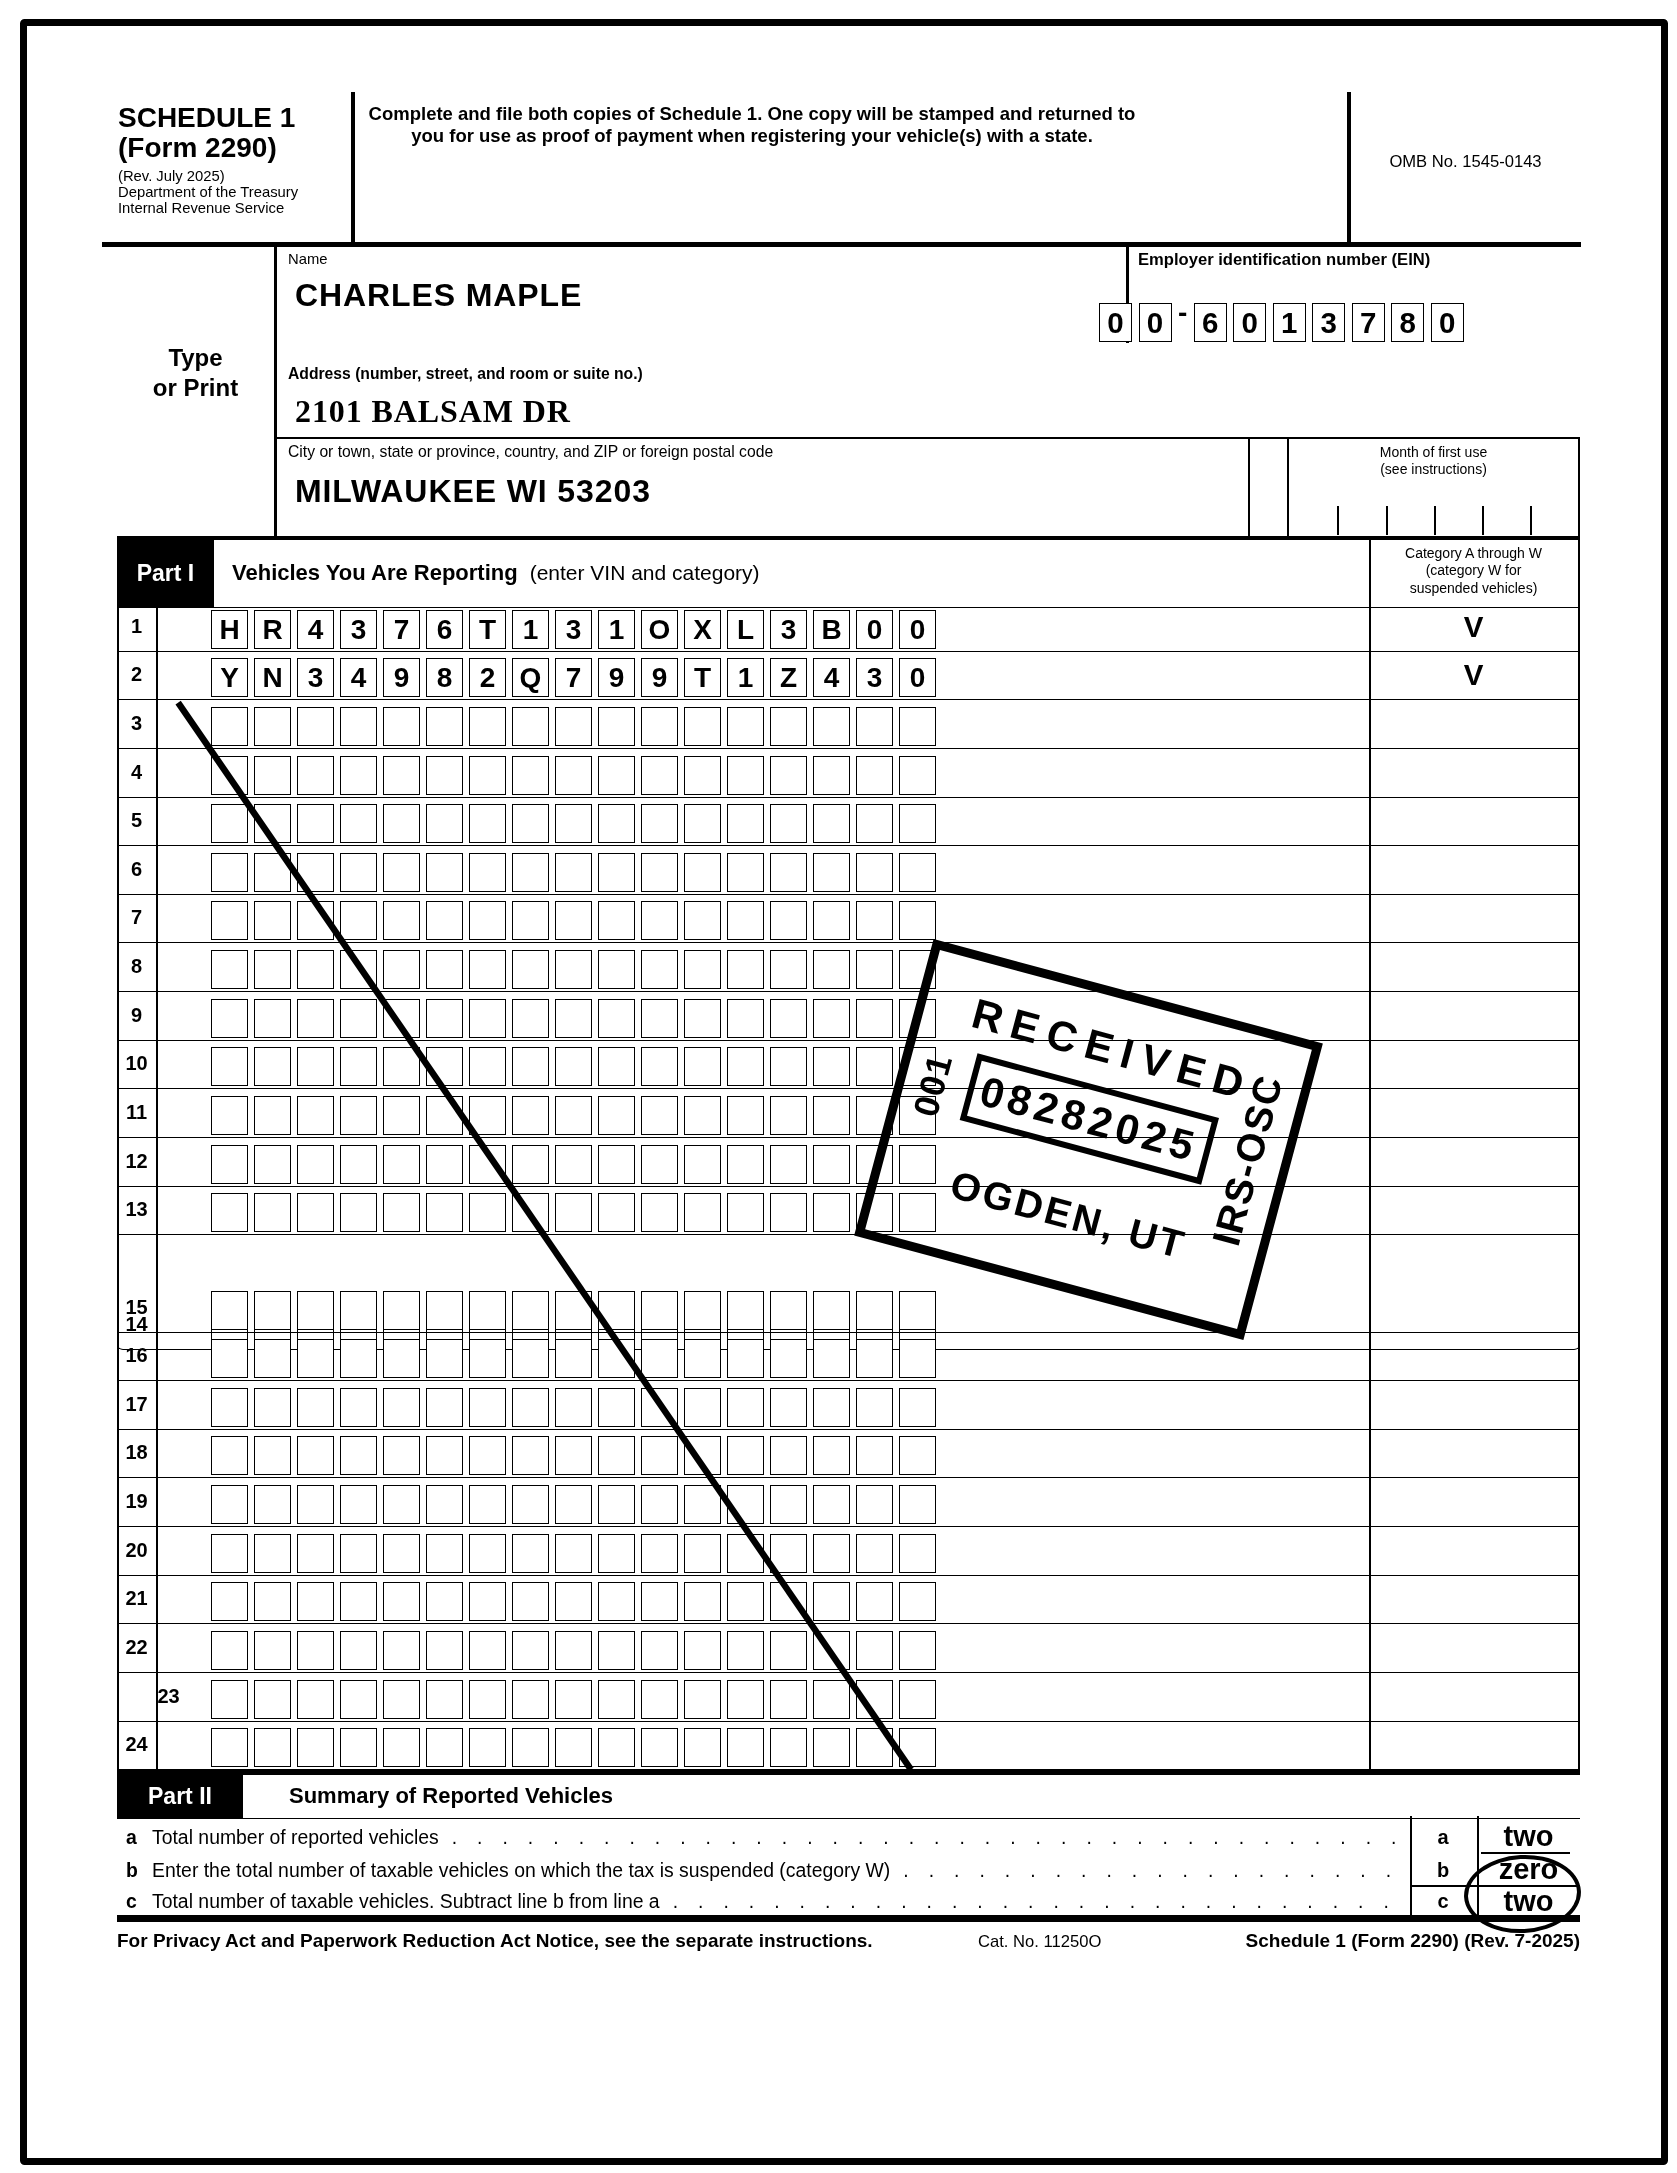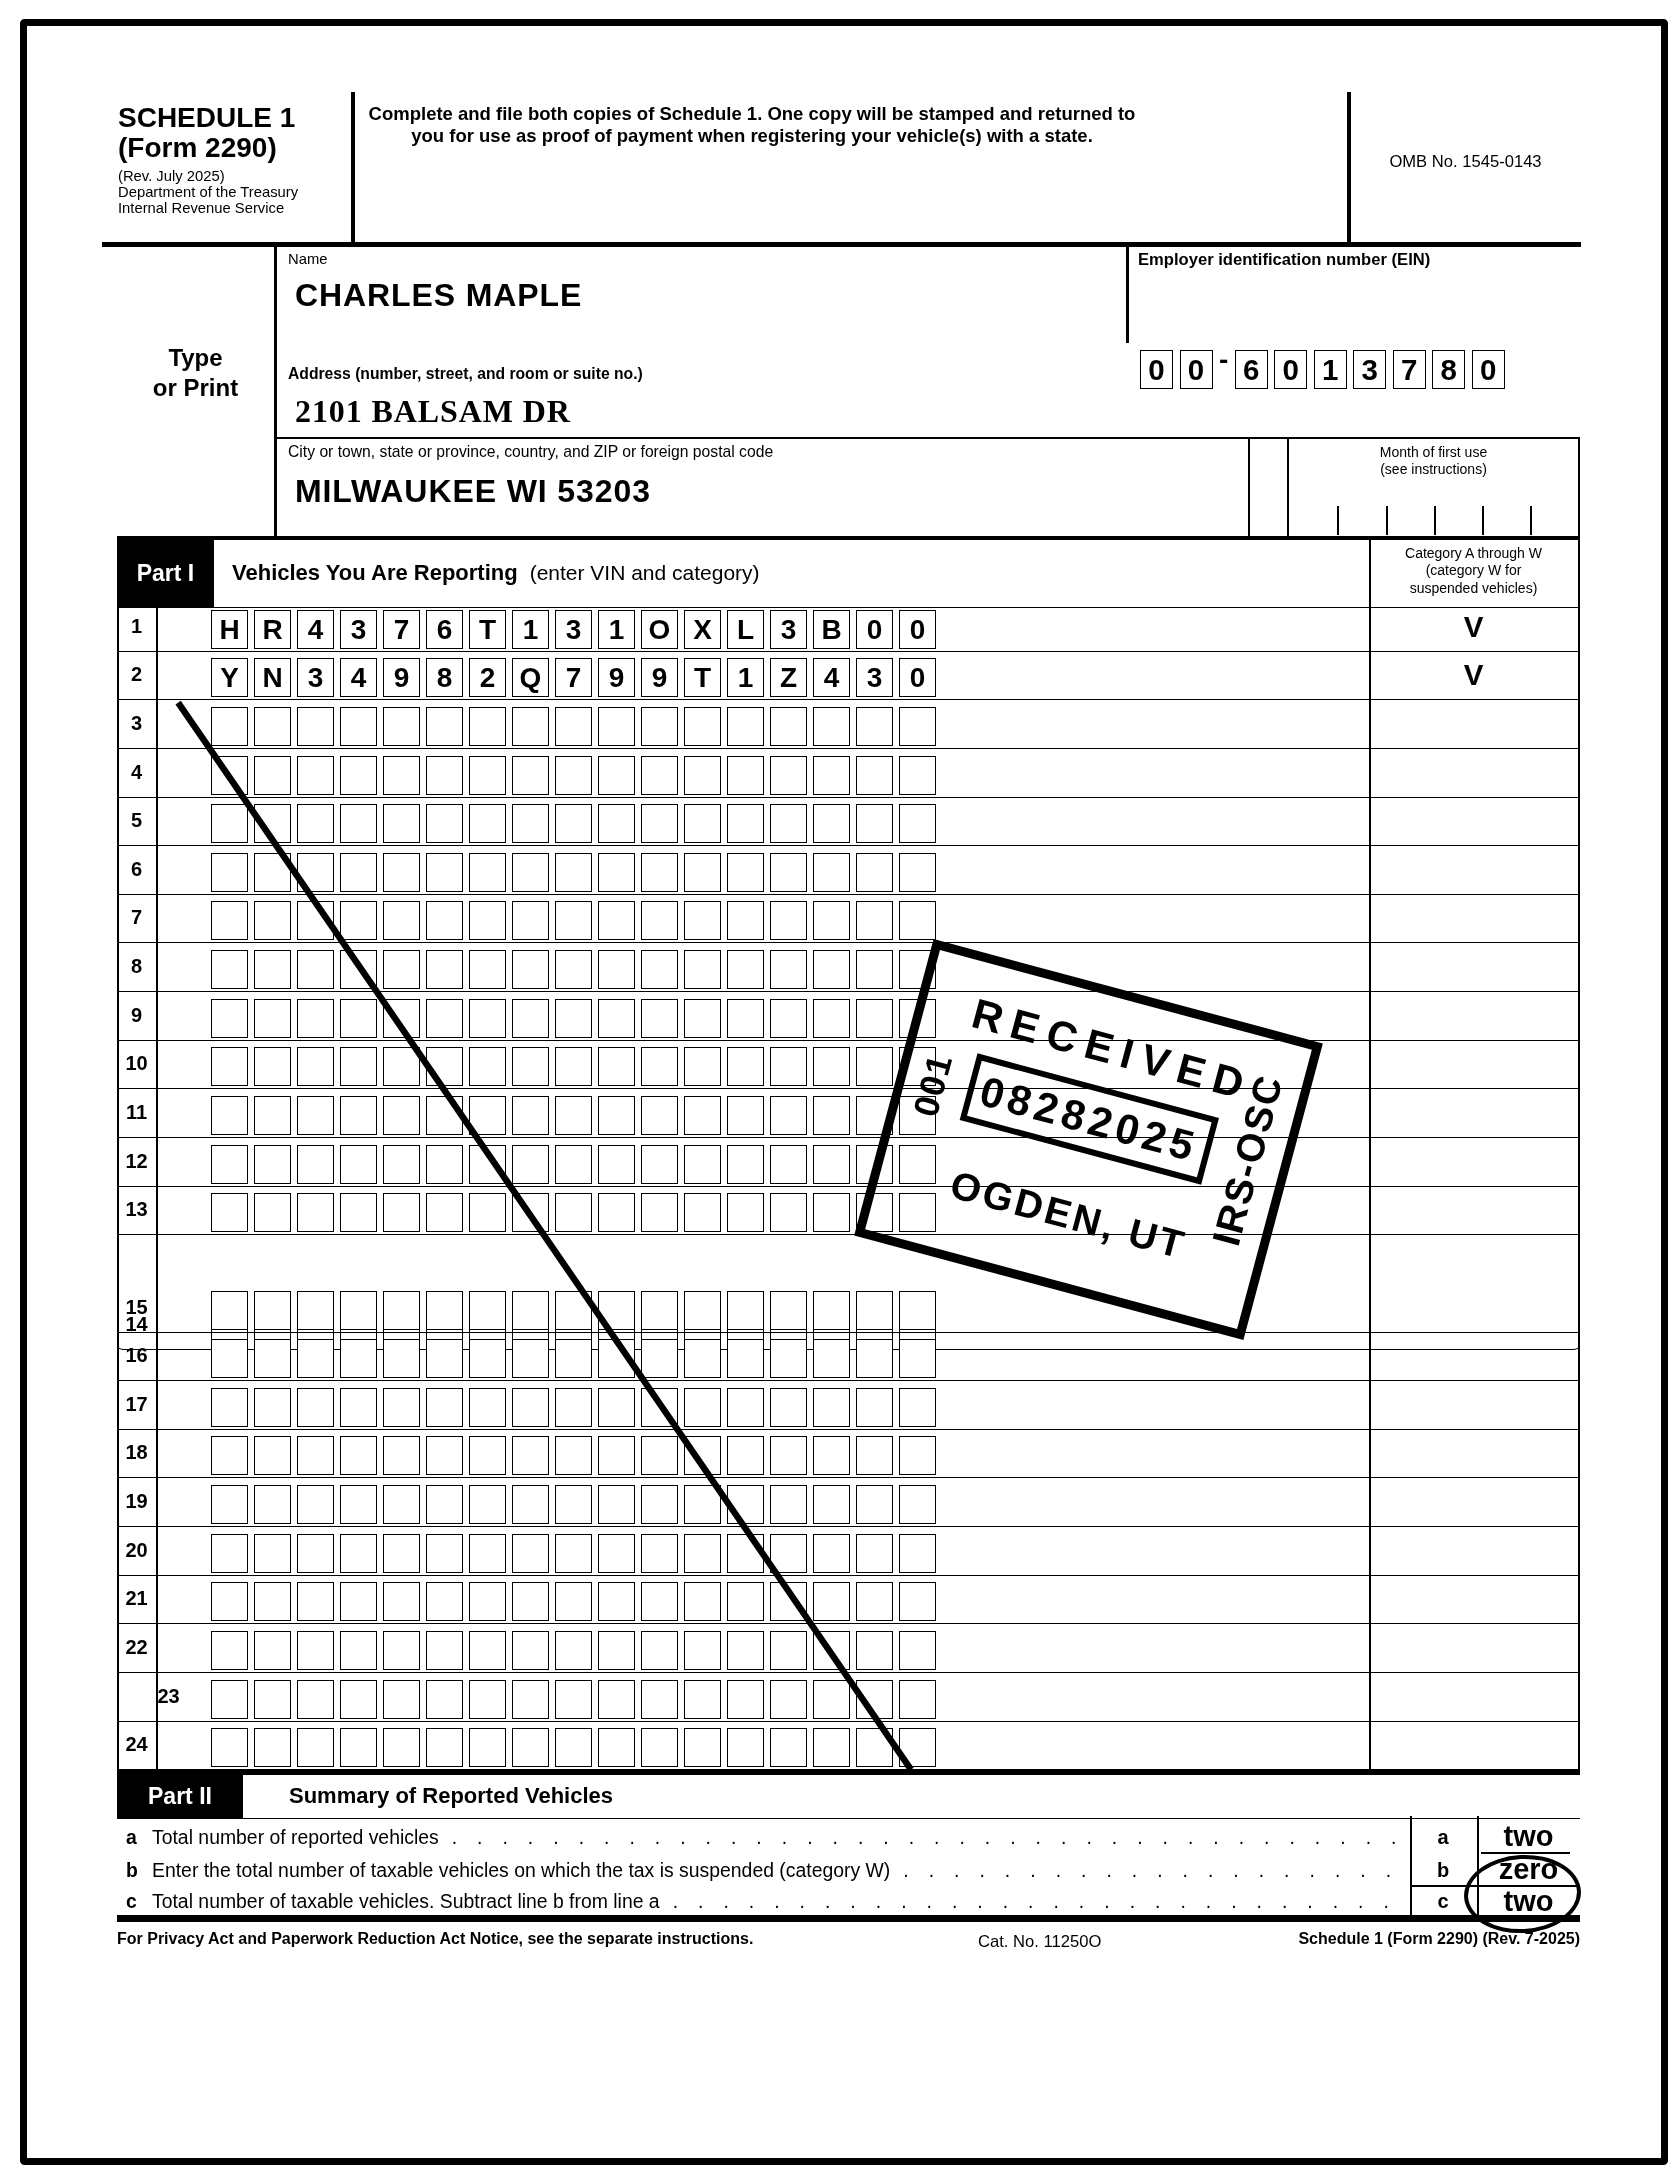--- a/index.html
+++ b/index.html
@@ -61,21 +61,21 @@
   .p2letter{font-weight:bold;width:26px;flex:none;}
   .p2label{white-space:nowrap;flex:none;}
   .p2leader{flex:1;overflow:hidden;white-space:nowrap;letter-spacing:20px;
             padding-left:13px;font-size:19.4px;}
   .p2cell{position:absolute;left:1410px;width:66px;text-align:center;font-size:20px;
           font-weight:bold;}
   .p2val{position:absolute;left:1477px;width:103px;text-align:center;font-size:29px;
          font-weight:bold;}
   .ellipse{position:absolute;left:1464px;top:1855px;width:109px;height:70px;
            border:4.6px solid #000;border-radius:50%;transform:rotate(-3deg);}
-  .footer{font-size:16px;}
+  .footer{font-size:19px;}
   .tick{position:absolute;width:1.8px;height:29px;background:#000;top:506px;}
 </style>
 </head>
 <body>
 
 <div class="page">
   <div class="page-border"></div>
 
   <div class="abs hdr-left" style="left:118px;top:103px;width:231px;">
     <div class="b" style="font-size:28px;">SCHEDULE 1</div>
@@ -99,21 +99,21 @@
   <div class="abs b" style="left:117px;top:343px;width:157px;text-align:center;font-size:24px;line-height:1.25;">
     <div>Type</div>
     <div>or Print</div>
   </div>
 
   <div class="abs small-label" style="left:288px;top:251px;font-size:14.8px;">Name</div>
   <div class="abs big-val" style="left:295px;top:277px;">CHARLES MAPLE</div>
 
   <div class="vline" style="left:1126px;top:246px;width:2.8px;height:97px;"></div>
   <div class="abs b" style="left:1138px;top:250px;font-size:16.6px;">Employer identification number (EIN)</div>
-  <div class="abs" style="left:1140px;top:297px;white-space:nowrap;margin-top:47px;"><span class="digit-box">0</span><span class="digit-box">0</span><span class="ein-dash">-</span><span class="digit-box">6</span><span class="digit-box">0</span><span class="digit-box">1</span><span class="digit-box">3</span><span class="digit-box">7</span><span class="digit-box">8</span><span class="digit-box">0</span></div>
+  <div class="abs" style="left:1099px;top:297px;white-space:nowrap;"><span class="digit-box">0</span><span class="digit-box">0</span><span class="ein-dash">-</span><span class="digit-box">6</span><span class="digit-box">0</span><span class="digit-box">1</span><span class="digit-box">3</span><span class="digit-box">7</span><span class="digit-box">8</span><span class="digit-box">0</span></div>
 
   <div class="abs small-label" style="left:288px;top:365px;font-weight:bold;">Address (number, street, and room or suite no.)</div>
   <div class="abs big-val" style="left:295px;top:393px;font-family:Liberation Serif, serif;">2101 BALSAM DR</div>
 
   <div class="hline" style="left:274px;top:437px;width:1306px;height:1.8px;"></div>
   <div class="abs small-label" style="left:288px;top:443px;">City or town, state or province, country, and ZIP or foreign postal code</div>
   <div class="abs big-val" style="left:295px;top:473px;">MILWAUKEE WI 53203</div>
 
   <div class="vline" style="left:1248px;top:437px;width:1.8px;height:100px;"></div>
   <div class="vline" style="left:1287px;top:437px;width:1.8px;height:100px;"></div>

